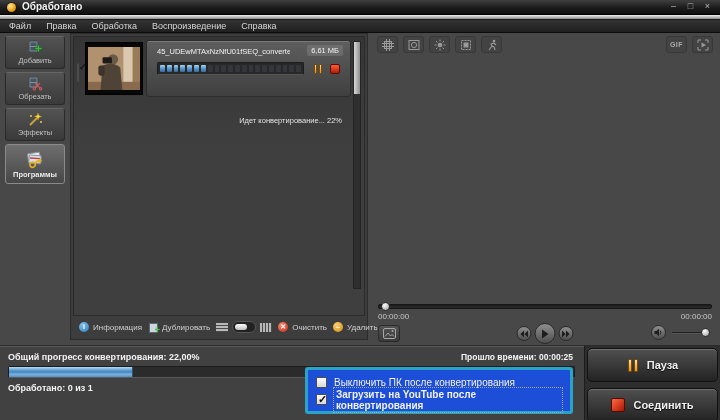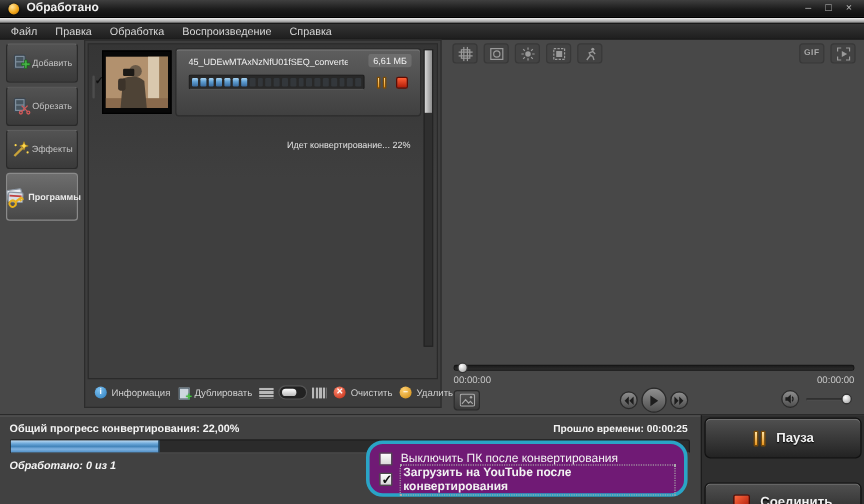--- a/index.html
+++ b/index.html
@@ -26,21 +26,21 @@
   .menubar { position:absolute; left:0; top:20px; width:720px; height:13px;
     background:linear-gradient(180deg,#343434,#1f1f1f); border-bottom:1px solid #0c0c0c;
     display:flex; align-items:center; padding-left:9px; gap:15px; }
   .menubar span { font-size:9px; color:#d6d6d6; cursor:default; }
 
   
   .sidebar { position:absolute; left:2px; top:36px; width:66px; }
   .side-btn { width:60px; margin:0 auto 3px auto; height:33px; border-radius:3px;
     background:linear-gradient(180deg,#535353,#3a3a3a);
     border:1px solid #2a2a2a; border-top-color:#656565;
-    display:flex; flex-direction:row; align-items:center; justify-content:center; gap:1px; }
+    display:flex; flex-direction:column; align-items:center; justify-content:center; gap:1px; }
   .side-btn .lbl { font-size:7.5px; color:#c3c3c3; }
   .side-btn.active { height:40px; background:linear-gradient(180deg,#6e6e6e,#474747); border-color:#8a8a8a; }
   .side-btn.active .lbl { color:#eaeaea;font-weight:bold; }
 
   
   .filepanel { position:absolute; left:70px; top:33px; width:298px; height:307px;
     background:#3d3d3d; border:1px solid #2c2c2c; }
   .list-area { position:absolute; left:2px; top:2px; right:2px; bottom:23px;
     background:linear-gradient(180deg,#353535,#3f3f3f 40%); border:1px solid #2a2a2a; }
   .file-check { position:absolute; left:3px; top:27px; width:9px; height:9px; }
@@ -144,38 +144,38 @@
 
   
   .bottombar { position:absolute; left:0; top:345px; width:720px; height:75px;
     background:#414141; border-top:1px solid #2a2a2a; box-shadow:inset 0 1px 0 #5a5a5a; }
   .bb-overall { position:absolute; left:8px; top:6px; font-size:9px; font-weight:bold; color:#f4f4f4; }
   .bb-track { position:absolute; left:8px; top:20px; width:567px; height:12px;
     background:#2b2b2b; border:1px solid #1c1c1c; border-bottom-color:#5a5a5a; border-radius:2px; }
   .bb-fill { height:100%; width:0;
     background:linear-gradient(180deg,#bcdaf2 0%,#6aa6d8 28%,#4284ba 50%,#7fb2e0 72%,#4f8fc6 100%);
     border-right:1px solid #24567e; }
-  .bb-processed { position:absolute; left:8px; top:37px; font-size:9px; font-weight:bold; color:#f4f4f4;font-style:italic; }
+  .bb-processed { position:absolute; left:8px; top:37px; font-size:9px; font-weight:bold; color:#f4f4f4; }
   .bb-elapsed { position:absolute; right:147px; top:6px; font-size:8.5px; font-weight:bold; color:#f4f4f4; }
 
   .options-panel { position:absolute; left:305px; top:21px; width:268px; height:47px;
-    background:#701a75; border:3px solid #2aa4c6; border-radius:14px; padding:4px 8px; z-index:5; }
+    background:#1d4ed8; border:3px solid #2aa4c6; border-radius:3px; padding:4px 8px; z-index:5; }
   .opt-row { display:flex; align-items:center; gap:7px; height:17px; }
   .cbx { width:11px; height:11px; background:linear-gradient(180deg,#fdfdfd,#d8d8d8);
     border:1px solid #4c4c4c; border-radius:1px; position:relative; flex:0 0 auto; }
   .cbx.checked::after { content:"✓"; position:absolute; left:1px; top:-2px; font-size:11px;
     font-weight:bold; color:#111; }
   .cbx-sm { width:9px; height:9px; }
   .cbx-sm.checked::after { font-size:9px; top:-2px; left:1px; }
   .opt-label { font-size:10px; color:#f2f2f2; }
   .opt-label.focused { outline:1px dotted #aaa; padding:1px 2px;font-weight:bold; }
 
   .actions { position:absolute; left:584px; top:0; width:136px; height:75px;
     background:#2e2e2e; border-left:1px solid #1c1c1c; padding:2px 2px; }
-  .big-btn { width:100%; height:34px; margin-bottom:20px; border-radius:5px;
+  .big-btn { width:100%; height:34px; margin-bottom:6px; border-radius:5px;
     background:linear-gradient(180deg,#505050,#232323);
     border:1px solid #121212; box-shadow:inset 0 1px 0 #6e6e6e;
     display:flex; align-items:center; justify-content:center; gap:8px;
     font-size:11px; font-weight:bold; color:#f0f0f0; text-shadow:0 1px 1px #000; cursor:pointer; }
   .pause-glyph { display:flex; }
   .pause-glyph b { width:4px; height:13px; margin:0 1px; border-radius:1px;
     background:linear-gradient(180deg,#ffe2a2,#e8941c); border:1px solid #7c4c06; }
   .stop-glyph { width:14px; height:14px; border-radius:2px;
     background:linear-gradient(135deg,#ff6a40,#a81606); border:1px solid #560a02; }
   svg { display:block; }

